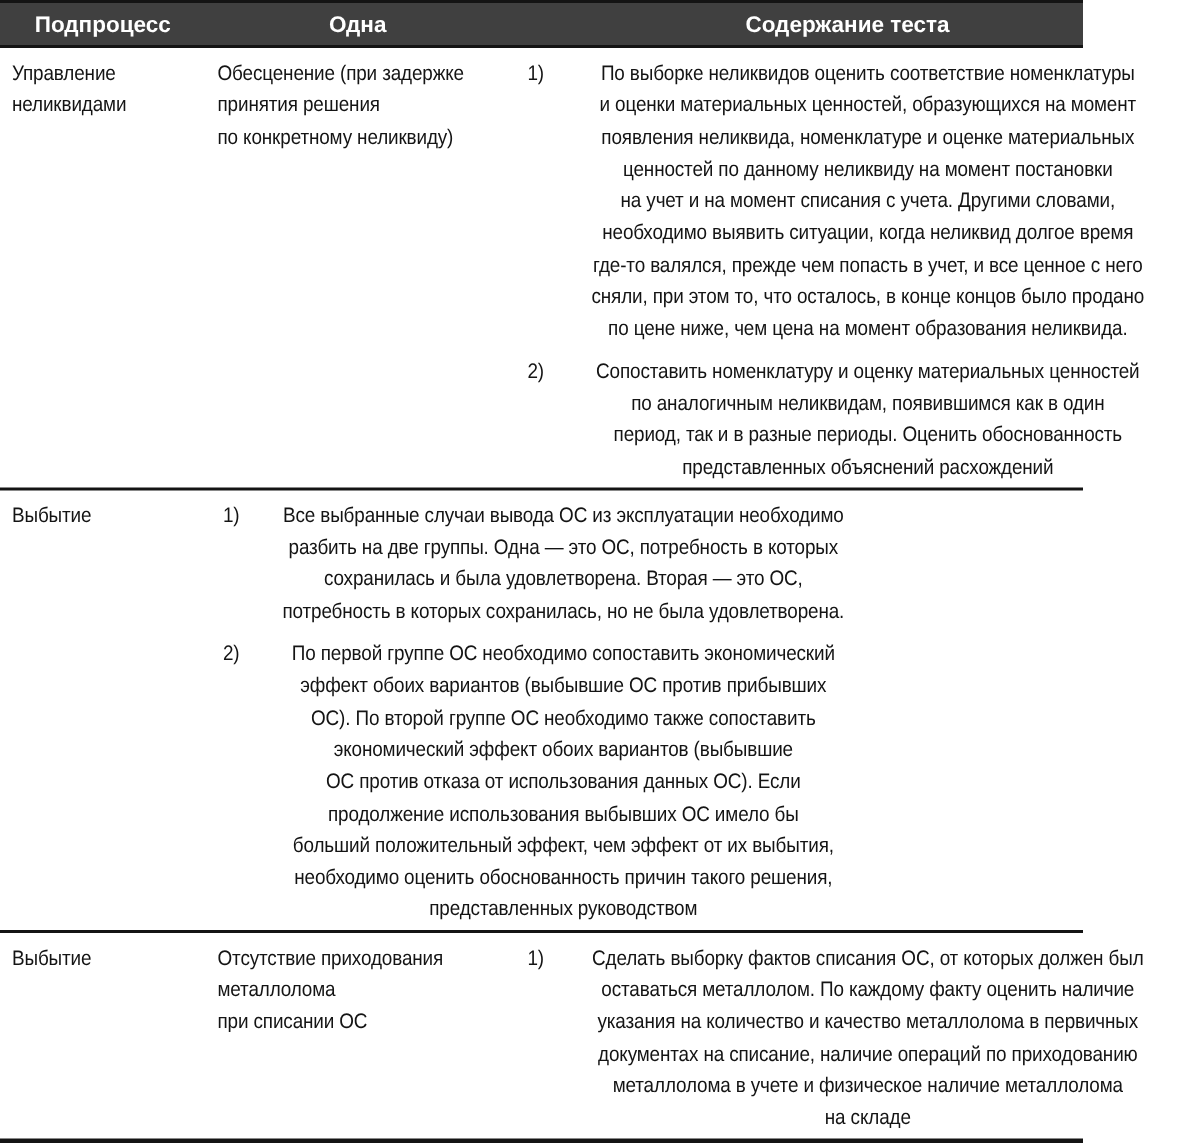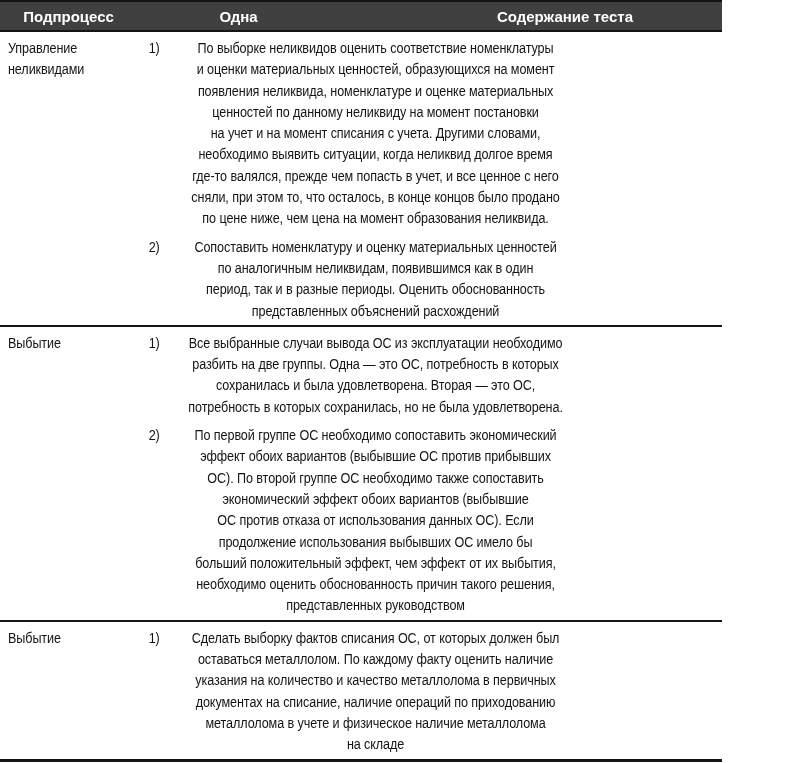--- a/index.html
+++ b/index.html
@@ -69,20 +69,25 @@
     <div class="th c1">Подпроцесс</div>
     <div class="th c2">Одна</div>
     <div class="th c3">Содержание теста</div>
   </div>
 
   <div class="trow">
     <div class="td c1">
       <div class="cond">Управление
 неликвидами</div>
     </div>
+    <div class="td c2">
+      <div class="cond">Обесценение (при задержке
+принятия решения
+по конкретному неликвиду)</div>
+    </div>
     <div class="td c3">
       <div class="cond">
         <div class="test-item">
           <span class="test-num">1)</span>
           <div class="test-text">По выборке неликвидов оценить соответствие номенклатуры
 и оценки материальных ценностей, образующихся на момент
 появления неликвида, номенклатуре и оценке материальных
 ценностей по данному неликвиду на момент постановки
 на учет и на момент списания с учета. Другими словами,
 необходимо выявить ситуации, когда неликвид долгое время
@@ -127,20 +132,25 @@
 представленных руководством</div>
         </div>
       </div>
     </div>
   </div>
 
   <div class="trow">
     <div class="td c1">
       <div class="cond">Выбытие</div>
     </div>
+    <div class="td c2">
+      <div class="cond">Отсутствие приходования
+металлолома
+при списании ОС</div>
+    </div>
     <div class="td c3">
       <div class="cond">
         <div class="test-item">
           <span class="test-num">1)</span>
           <div class="test-text">Сделать выборку фактов списания ОС, от которых должен был
 оставаться металлолом. По каждому факту оценить наличие
 указания на количество и качество металлолома в первичных
 документах на списание, наличие операций по приходованию
 металлолома в учете и физическое наличие металлолома
 на складе</div>

